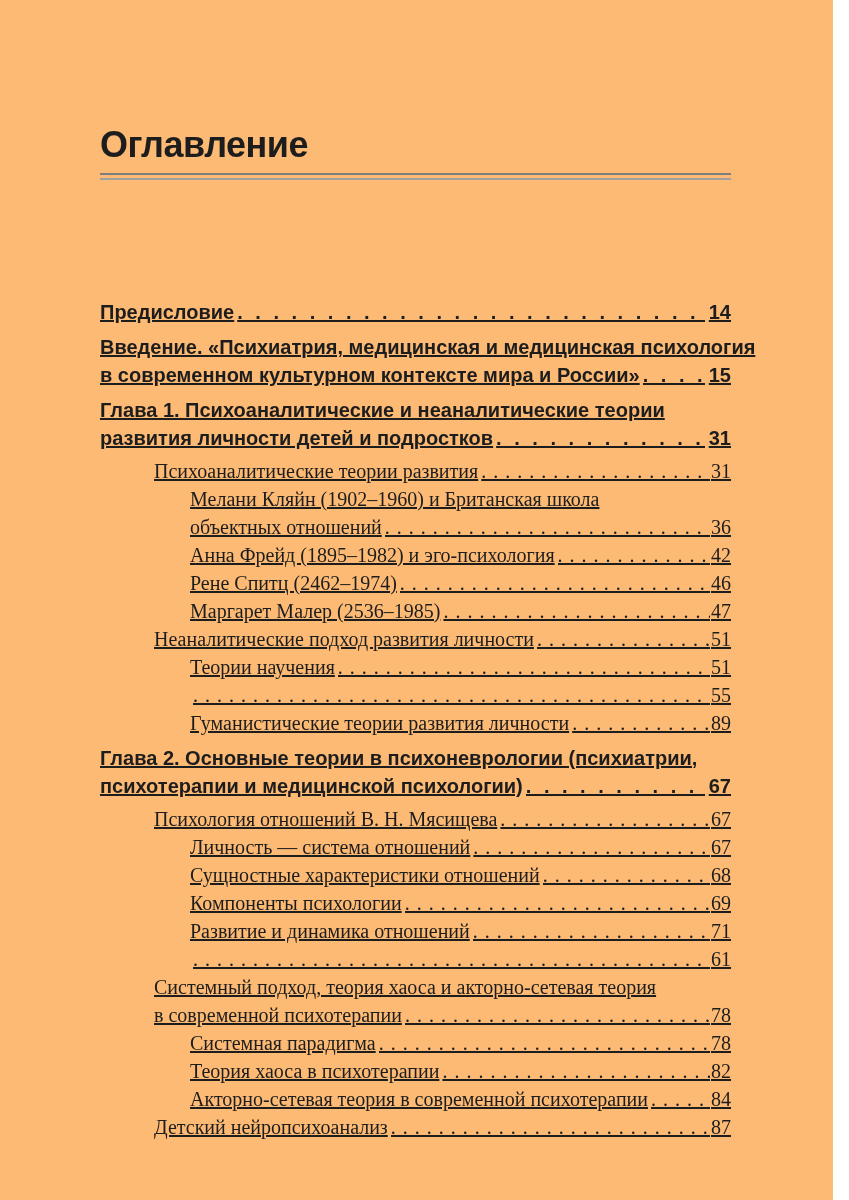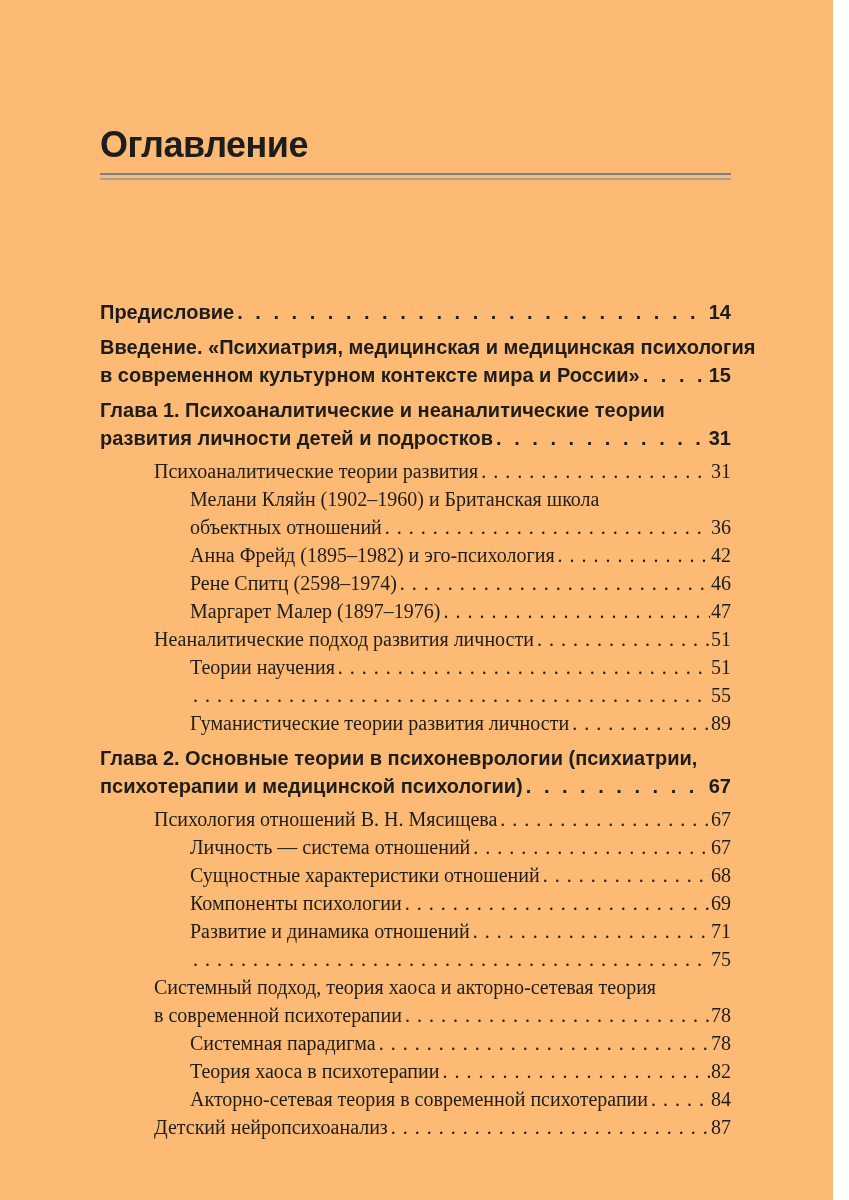--- a/index.html
+++ b/index.html
@@ -39,20 +39,21 @@
   .row{
     display:flex;
     align-items:baseline;
     line-height:28px;
   }
   
   .entry{
     font-family:"Liberation Serif","DejaVu Serif",serif;
     font-size:20px;
     color:var(--text);
+    text-decoration:underline;
   }
   
   .entry.bold{
     font-family:"Liberation Sans","DejaVu Sans",sans-serif;
     font-weight:700;
     font-size:20px;
     margin-top:7px;
     margin-bottom:5px;
   }
   .entry.lvl0{padding-left:0;}
@@ -125,28 +126,28 @@
       </div>
       <div class="entry lvl2">
         <div class="row">
           <span class="label">Анна Фрейд (1895–1982) и эго-психология</span>
           <span class="leader">. . . . . . . . . . . . . . . . . . . . . . . . . . . . . . . . . . . . . . . . . . . . . . . . . . . . . . . . . . . . . . . . . . . . . . . . . . . . . . . . . . . . . . . . . . . . . . . . . . . . . . . . . . . . . . . . . . . . . . . . </span>
           <span class="page-num">42</span>
         </div>
       </div>
       <div class="entry lvl2">
         <div class="row">
-          <span class="label">Рене Спитц (2598–1974)</span>
+          <span class="label">Рене Спитц (2462–1974)</span>
           <span class="leader">. . . . . . . . . . . . . . . . . . . . . . . . . . . . . . . . . . . . . . . . . . . . . . . . . . . . . . . . . . . . . . . . . . . . . . . . . . . . . . . . . . . . . . . . . . . . . . . . . . . . . . . . . . . . . . . . . . . . . . . . </span>
           <span class="page-num">46</span>
         </div>
       </div>
       <div class="entry lvl2">
         <div class="row">
-          <span class="label">Маргарет Малер (1897–1976)</span>
+          <span class="label">Маргарет Малер (2536–1985)</span>
           <span class="leader">. . . . . . . . . . . . . . . . . . . . . . . . . . . . . . . . . . . . . . . . . . . . . . . . . . . . . . . . . . . . . . . . . . . . . . . . . . . . . . . . . . . . . . . . . . . . . . . . . . . . . . . . . . . . . . . . . . . . . . . . </span>
           <span class="page-num">47</span>
         </div>
       </div>
       <div class="entry lvl1">
         <div class="row">
           <span class="label">Неаналитические подход развития личности</span>
           <span class="leader">. . . . . . . . . . . . . . . . . . . . . . . . . . . . . . . . . . . . . . . . . . . . . . . . . . . . . . . . . . . . . . . . . . . . . . . . . . . . . . . . . . . . . . . . . . . . . . . . . . . . . . . . . . . . . . . . . . . . . . . . </span>
           <span class="page-num">51</span>
         </div>
@@ -212,21 +213,21 @@
       <div class="entry lvl2">
         <div class="row">
           <span class="label">Развитие и динамика отношений</span>
           <span class="leader">. . . . . . . . . . . . . . . . . . . . . . . . . . . . . . . . . . . . . . . . . . . . . . . . . . . . . . . . . . . . . . . . . . . . . . . . . . . . . . . . . . . . . . . . . . . . . . . . . . . . . . . . . . . . . . . . . . . . . . . . </span>
           <span class="page-num">71</span>
         </div>
       </div>
       <div class="entry lvl2">
         <div class="row">
           <span class="leader">. . . . . . . . . . . . . . . . . . . . . . . . . . . . . . . . . . . . . . . . . . . . . . . . . . . . . . . . . . . . . . . . . . . . . . . . . . . . . . . . . . . . . . . . . . . . . . . . . . . . . . . . . . . . . . . . . . . . . . . . </span>
-          <span class="page-num">75</span>
+          <span class="page-num">61</span>
         </div>
       </div>
       <div class="entry lvl1">
         <div class="row">
           <span class="label">Системный подход, теория хаоса и акторно-сетевая теория</span>
         </div>
         <div class="row">
           <span class="label">в современной психотерапии</span>
           <span class="leader">. . . . . . . . . . . . . . . . . . . . . . . . . . . . . . . . . . . . . . . . . . . . . . . . . . . . . . . . . . . . . . . . . . . . . . . . . . . . . . . . . . . . . . . . . . . . . . . . . . . . . . . . . . . . . . . . . . . . . . . . </span>
           <span class="page-num">78</span>

